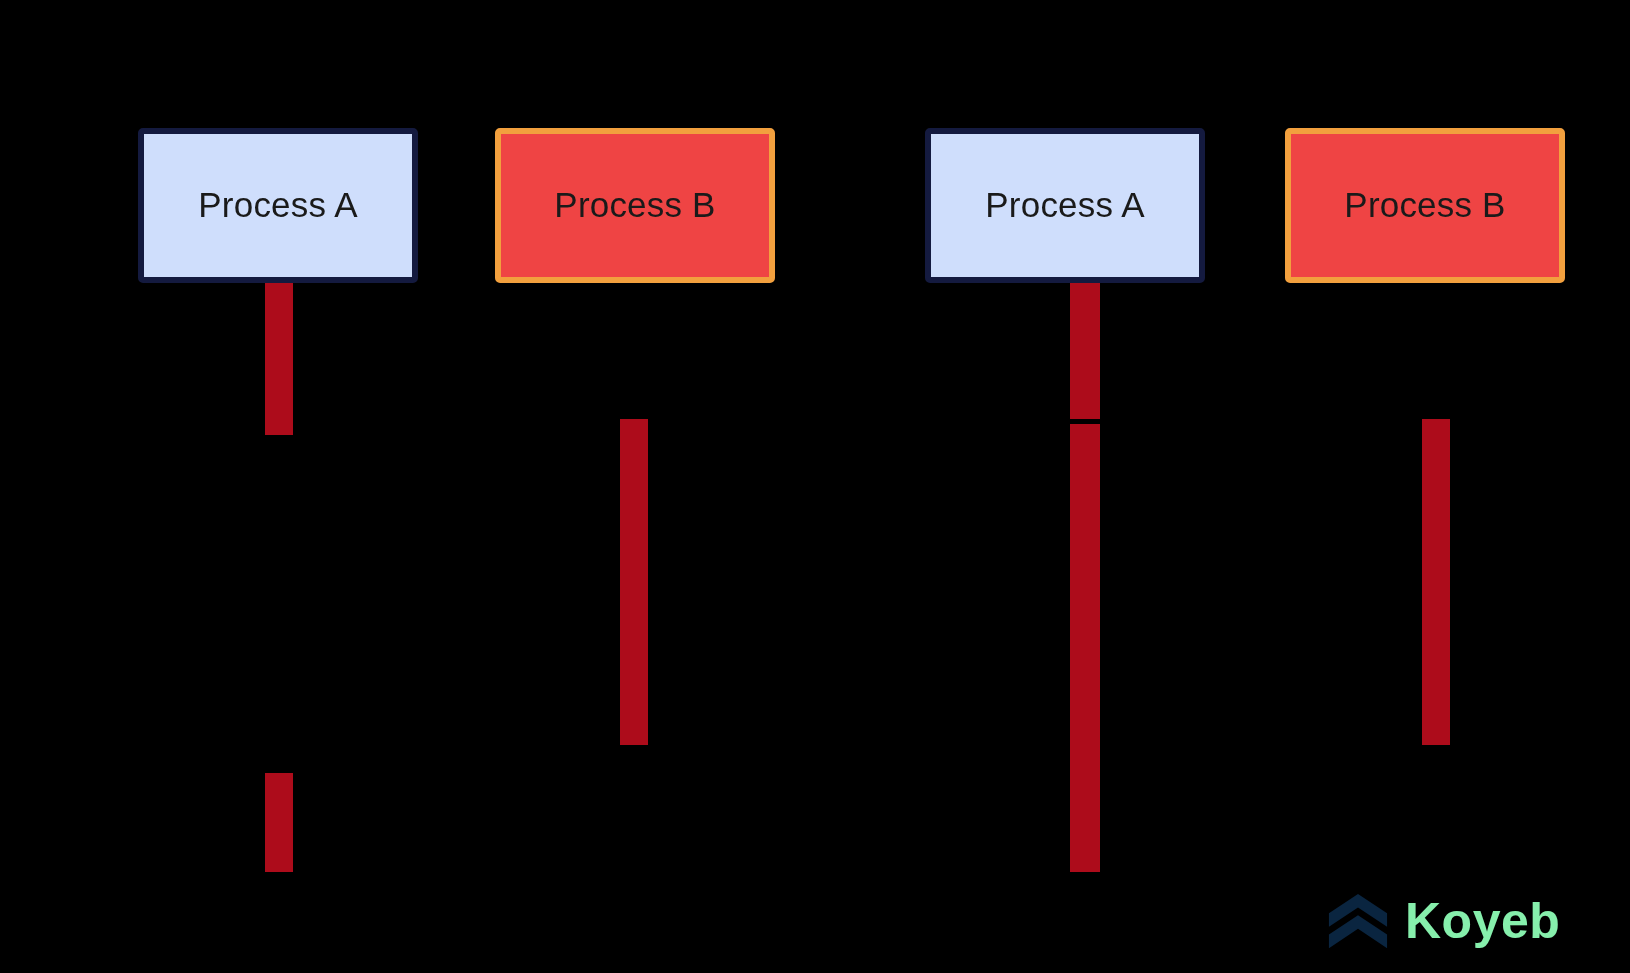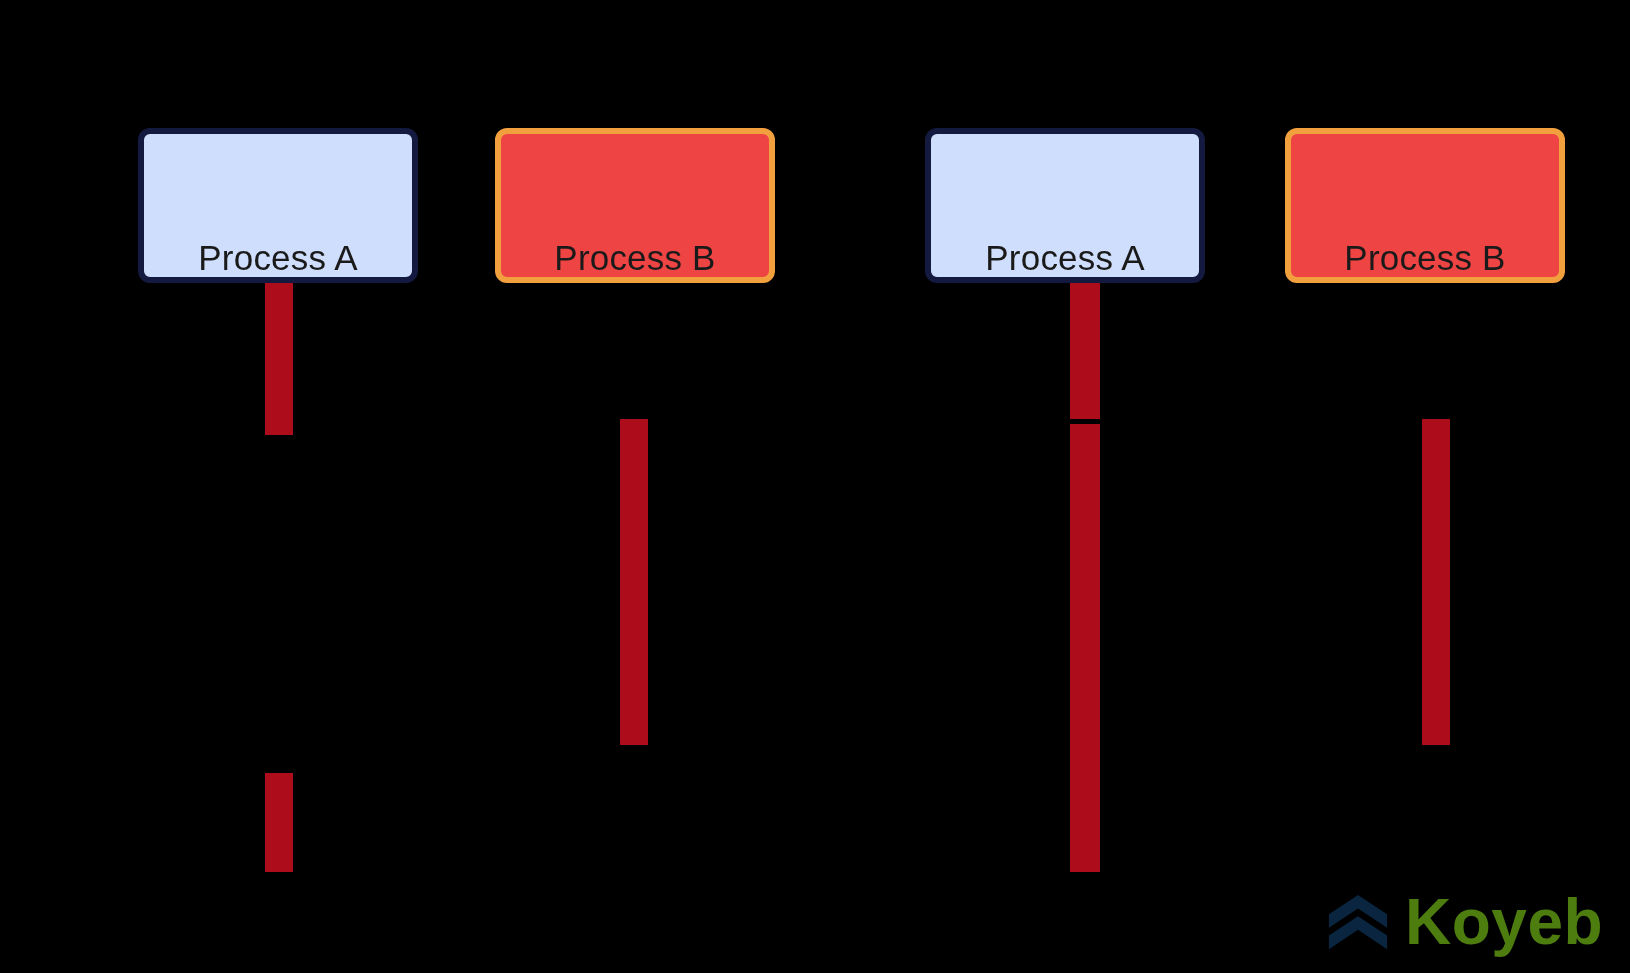--- a/index.html
+++ b/index.html
@@ -16,23 +16,23 @@
     width: 1630px;
     height: 973px;
     background: #000000;
     overflow: hidden;
   }
 
   
   .participant {
     position: absolute;
     box-sizing: border-box;
-    border-radius: 12px;
+    border-radius: 5px;
     display: flex;
-    align-items: flex-end;
+    align-items: center;
     justify-content: center;
     text-align: center;
     box-shadow: 0 3px 7px rgba(0,0,0,0.85);
   }
   .participant .plabel {
     font-size: 35px;
     line-height: 1.1;
     color: #1a1a1a;
     letter-spacing: 0.2px;
     white-space: nowrap;
@@ -63,23 +63,23 @@
     display: flex;
     align-items: center;
     gap: 16px;
   }
   .logo-mark {
     width: 62px;
     height: 62px;
     display: block;
   }
   .logo-text {
-    font-size: 64px;
+    font-size: 50px;
     font-weight: bold;
-    color: #4d7c0f;
+    color: #86efac;
     letter-spacing: 0.5px;
     line-height: 1;
   }
 </style>
 </head>
 <body>
 
 <div id="canvas">
 
   <div class="participant theme-blue" style="left:138px; top:128px; width:280px; height:155px;">

